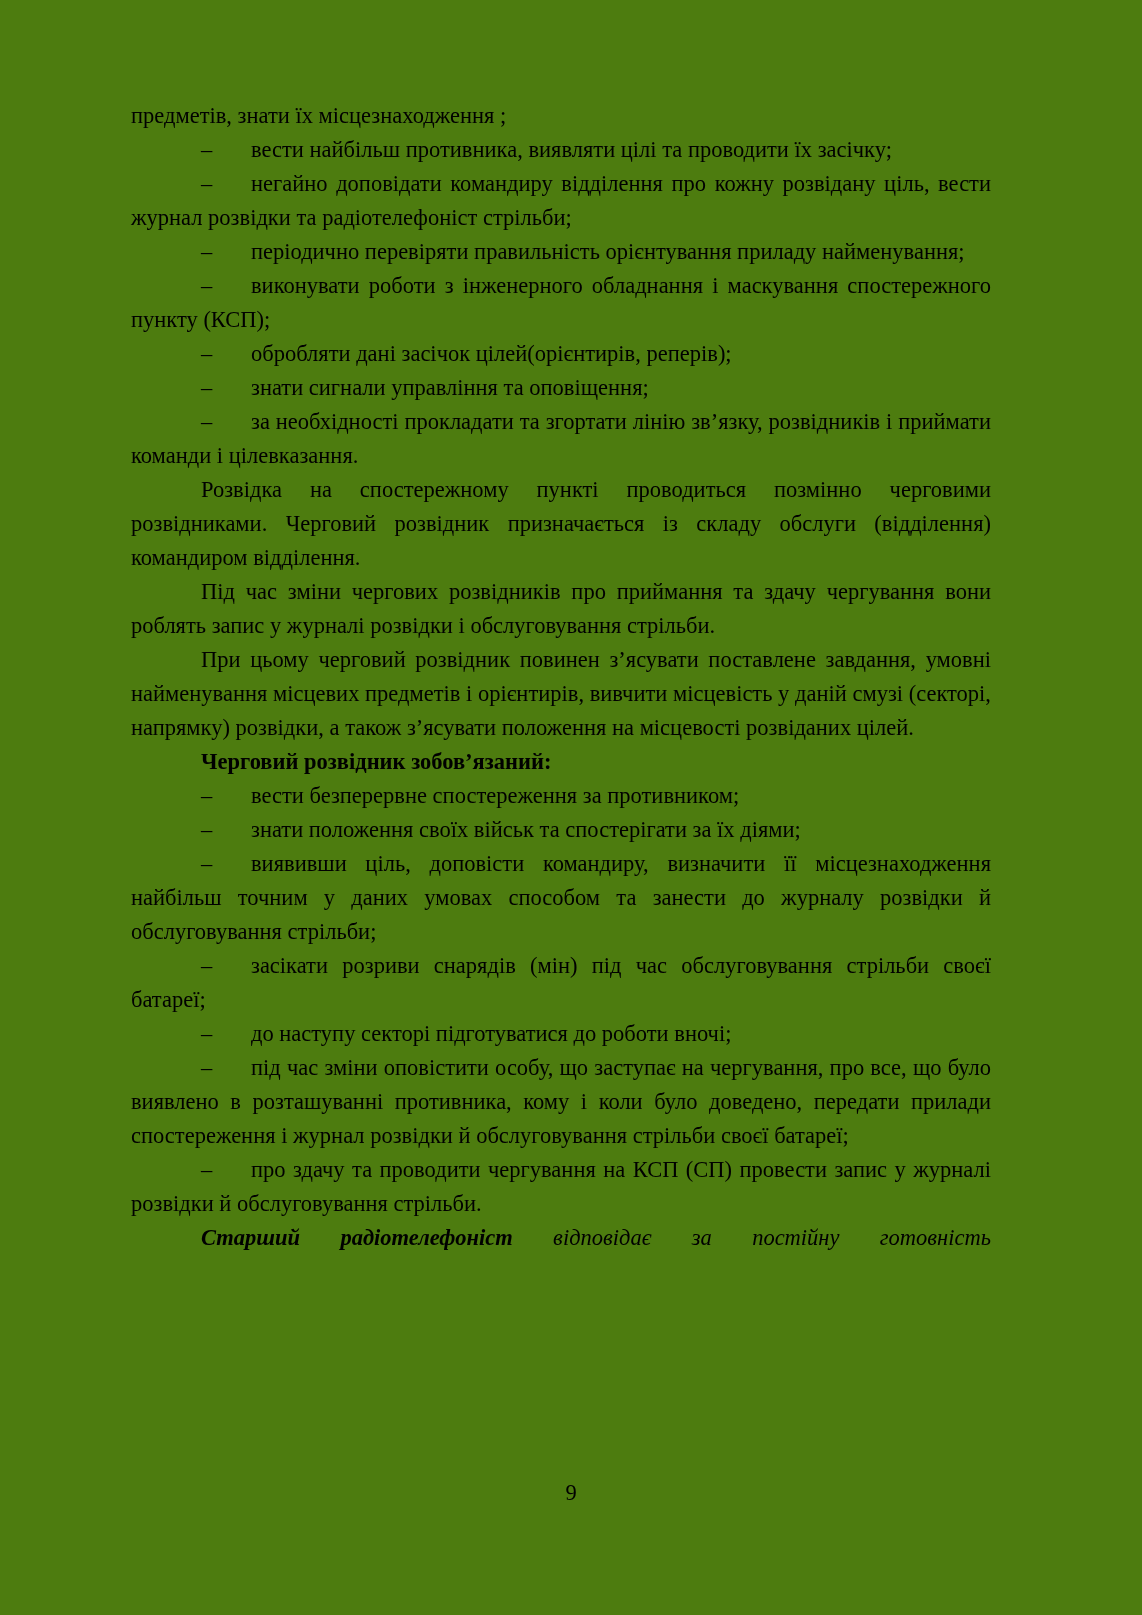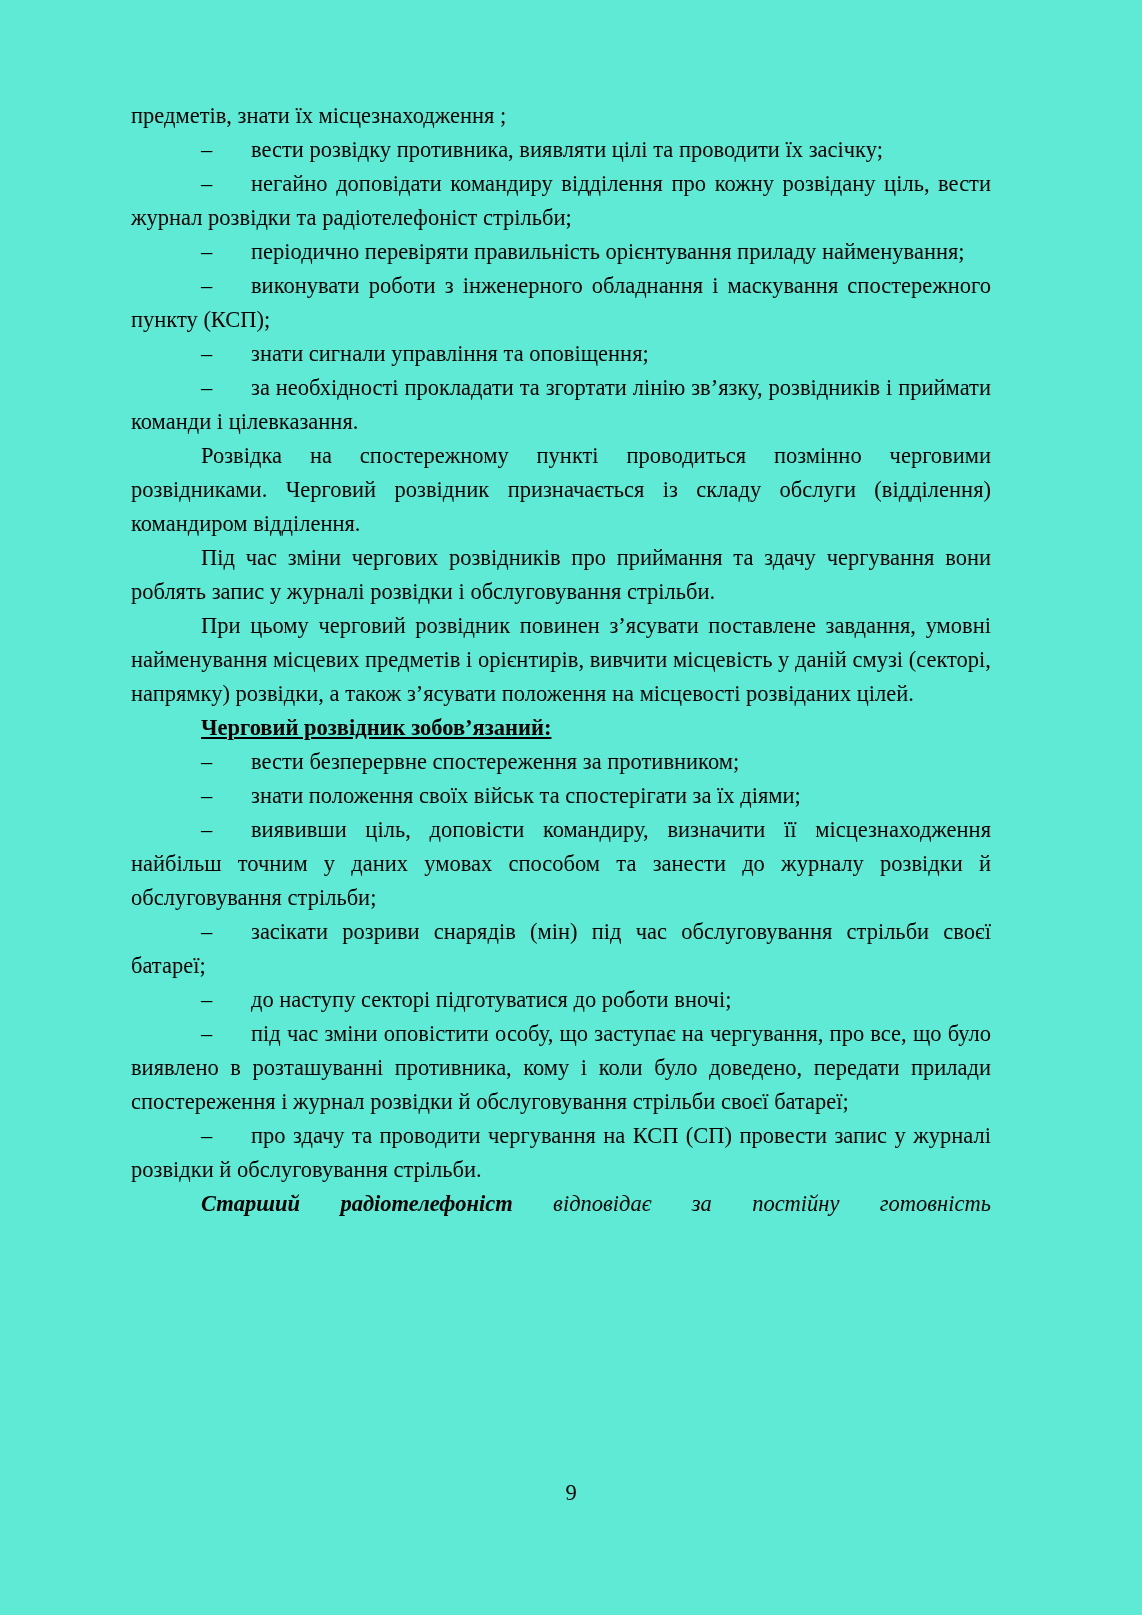--- a/index.html
+++ b/index.html
@@ -5,21 +5,21 @@
   * { box-sizing: border-box; }
   html, body {
     margin: 0;
     padding: 0;
     background: #ffffff;
   }
   .page {
     position: relative;
     width: 1142px;
     height: 1615px;
-    background: #5eead4;
+    background: #4d7c0f;
     color: #000000;
     font-family: "Liberation Serif", "DejaVu Serif", serif;
     overflow: hidden;
   }
   .content {
     position: absolute;
     left: 131px;
     top: 99px;
     width: 860px;
     font-size: 22.5px;
@@ -29,21 +29,20 @@
   .content p {
     margin: 0;
     padding: 0;
     text-indent: 70px;
   }
   .content p.continuation {
     text-indent: 0;
   }
   .content p.heading {
     font-weight: bold;
-    text-decoration: underline;
   }
   .content p.justify-last {
     text-align-last: justify;
     font-style: italic;
   }
   .dash-marker {
     display: inline-block;
     width: 50px;
     text-indent: 0;
   }
@@ -56,24 +55,25 @@
     font-size: 22.5px;
     line-height: 30px;
   }
 </style>
 </head>
 <body>
 
 <div class="page">
   <div class="content" id="page-content">
       <p class="continuation"><span>предметів, знати їх місцезнаходження ;</span></p>
-      <p class="dash-item"><span class="dash-marker">–</span><span>вести розвідку противника, виявляти цілі та проводити їх засічку;</span></p>
+      <p class="dash-item"><span class="dash-marker">–</span><span>вести найбільш противника, виявляти цілі та проводити їх засічку;</span></p>
       <p class="dash-item"><span class="dash-marker">–</span><span>негайно доповідати командиру відділення про кожну розвідану ціль, вести журнал розвідки та радіотелефоніст стрільби;</span></p>
       <p class="dash-item"><span class="dash-marker">–</span><span>періодично перевіряти правильність орієнтування приладу найменування;</span></p>
       <p class="dash-item"><span class="dash-marker">–</span><span>виконувати роботи з інженерного обладнання і маскування спостережного пункту (КСП);</span></p>
+      <p class="dash-item"><span class="dash-marker">–</span><span>обробляти дані засічок цілей(орієнтирів, реперів);</span></p>
       <p class="dash-item"><span class="dash-marker">–</span><span>знати сигнали управління та оповіщення;</span></p>
       <p class="dash-item"><span class="dash-marker">–</span><span>за необхідності прокладати та згортати лінію зв’язку, розвідників і приймати команди і цілевказання.</span></p>
       <p><span>Розвідка на спостережному пункті проводиться позмінно черговими розвідниками. Черговий розвідник призначається із складу обслуги (відділення) командиром відділення.</span></p>
       <p><span>Під час зміни чергових розвідників про приймання та здачу чергування вони роблять запис у журналі розвідки і обслуговування стрільби.</span></p>
       <p><span>При цьому черговий розвідник повинен з’ясувати поставлене завдання, умовні найменування місцевих предметів і орієнтирів, вивчити місцевість у даній смузі (секторі, напрямку) розвідки, а також з’ясувати положення на місцевості розвіданих цілей.</span></p>
       <p class="heading"><span>Черговий розвідник зобов’язаний:</span></p>
       <p class="dash-item"><span class="dash-marker">–</span><span>вести безперервне спостереження за противником;</span></p>
       <p class="dash-item"><span class="dash-marker">–</span><span>знати положення своїх військ та спостерігати за їх діями;</span></p>
       <p class="dash-item"><span class="dash-marker">–</span><span>виявивши ціль, доповісти командиру, визначити її місцезнаходження найбільш точним у даних умовах способом та занести до журналу розвідки й обслуговування стрільби;</span></p>
       <p class="dash-item"><span class="dash-marker">–</span><span>засікати розриви снарядів (мін) під час обслуговування стрільби своєї батареї;</span></p>

